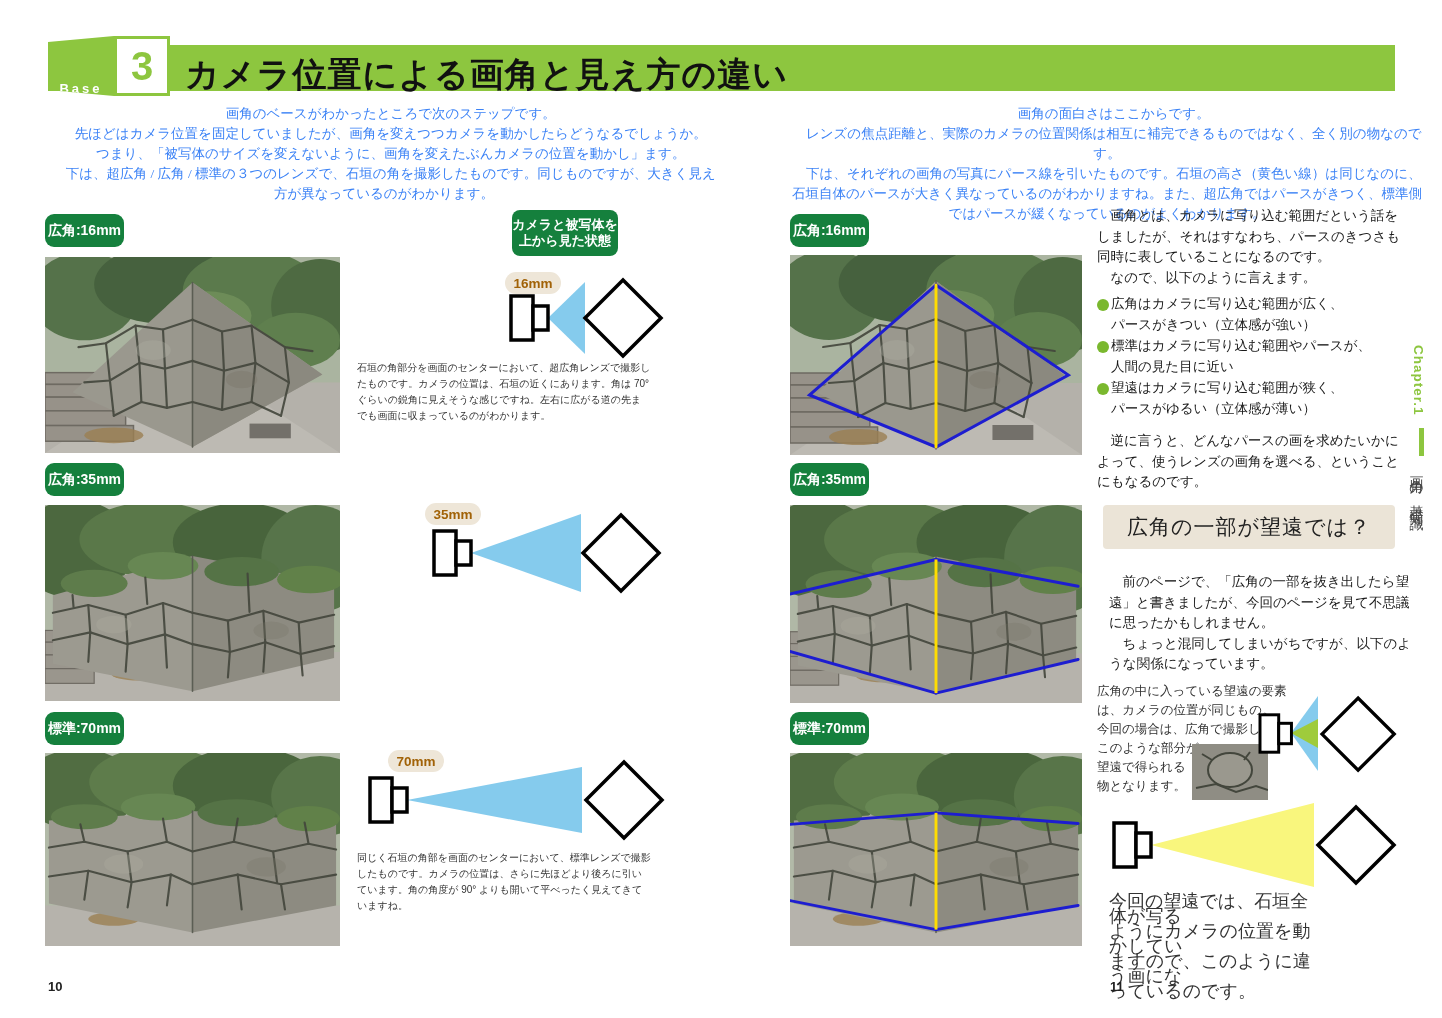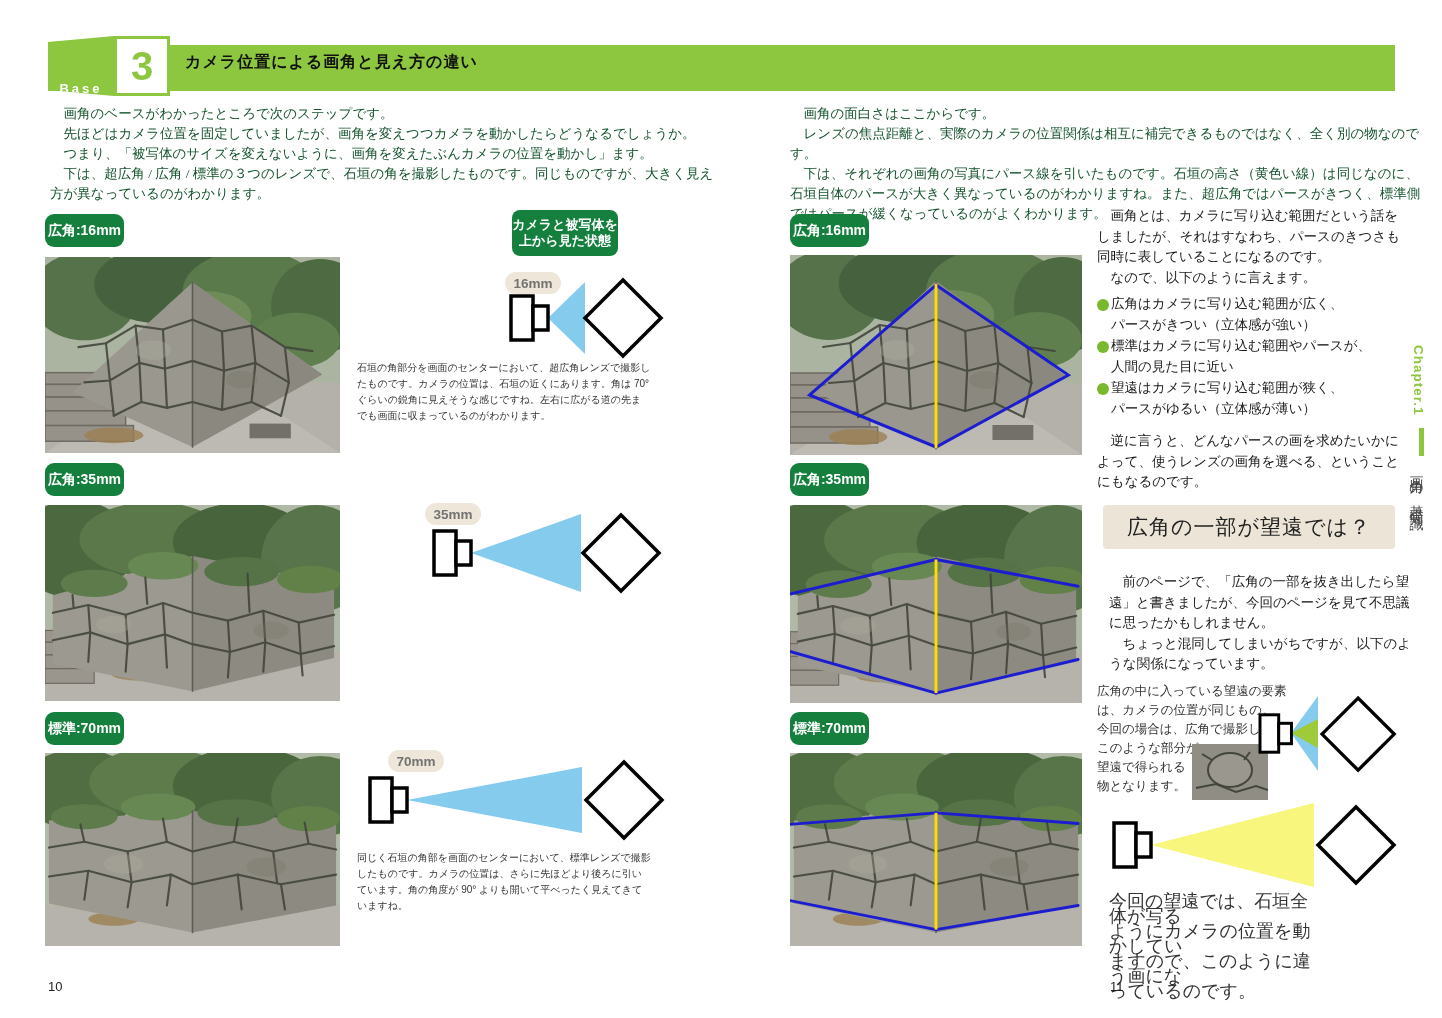--- a/index.html
+++ b/index.html
@@ -11,49 +11,49 @@
 
   
   .banner{left:48px;top:45px;width:1347px;height:46px;background:#8dc63f;}
   .base-box{left:48px;top:36px;width:66px;height:60px;background:#8dc63f;
             clip-path:polygon(0 10%,100% 0,100% 100%,0 90%);
             display:flex;align-items:flex-end;justify-content:center;}
   .base-box span{color:#fff;font-weight:bold;font-size:13px;letter-spacing:3px;}
   .num-box{left:114px;top:36px;width:56px;height:60px;background:#fff;border:3px solid #8dc63f;
            box-sizing:border-box;display:flex;align-items:center;justify-content:center;}
   .num-box span{color:#8dc63f;font-size:40px;font-weight:bold;line-height:1;}
-  .title{left:185px;top:52px;margin:0;font-size:16px;font-weight:600;letter-spacing:1px;color:#111;}
-
-  
-  .intro{font-size:13.5px;line-height:20px;color:#14532d;}
+  .title{left:185px;top:52px;margin:0;font-size:34px;font-weight:600;letter-spacing:1px;color:#111;}
+
+  
+  .intro{font-size:13.5px;line-height:20px;color:#3b82f6;text-align:center;}
   .caption{font-size:10px;line-height:16px;color:#333;}
   .coltext{font-size:13.5px;line-height:20.5px;color:#1a1a1a;}
 
   
   .pill{background:#15803d;color:#fff;font-weight:bold;font-size:14px;border-radius:9px;
         display:flex;align-items:center;justify-content:center;}
   .photo-label{width:79px;height:33px;}
   .diag-callout{width:106px;height:46px;font-size:13px;text-align:center;line-height:16px;border-radius:8px;}
-  .focal-pill{background:#eee6d8;color:#737373;font-weight:bold;font-size:13.5px;border-radius:11px;
+  .focal-pill{background:#eee6d8;color:#a16207;font-weight:bold;font-size:13.5px;border-radius:11px;
         width:56px;height:22px;display:flex;align-items:center;justify-content:center;}
 
   .photo{display:block;}
   .box-title{left:1103px;top:505px;width:292px;height:44px;background:#ebe4d7;border-radius:4px;
              display:flex;align-items:center;justify-content:center;font-size:21px;color:#222;letter-spacing:1px;}
 
   
   ul.blist{list-style:none;margin:6px 0 0 0;padding:0;}
   ul.blist li{display:flex;margin:0 0 1px 0;}
   .dot{width:12px;height:12px;border-radius:50%;background:#7ab82e;flex:0 0 12px;margin:5px 2px 0 0;}
 
   
   .v-latin{writing-mode:vertical-rl;text-orientation:mixed;color:#8dc63f;font-weight:bold;
            font-size:13.5px;letter-spacing:1px;}
   .v-ja{writing-mode:vertical-rl;color:#444;font-size:14px;letter-spacing:4px;}
-  .pageno{font-size:13px;font-weight:normal;color:#222;}
+  .pageno{font-size:13px;font-weight:bold;color:#222;}
 </style>
 </head>
 <body>
 
 <svg style="position:absolute;width:0;height:0" aria-hidden="true">
   <defs>
     <g id="camera">
       <rect x="0" y="8" width="22" height="44" fill="#fff" stroke="#000" stroke-width="3.5"></rect>
       <rect x="22" y="18" width="15" height="24" fill="#fff" stroke="#000" stroke-width="3.5"></rect>
     </g>

